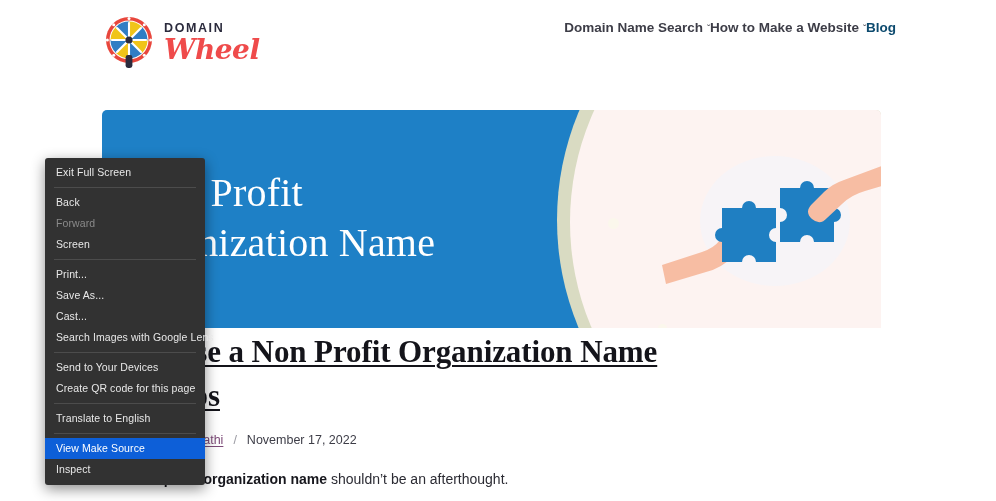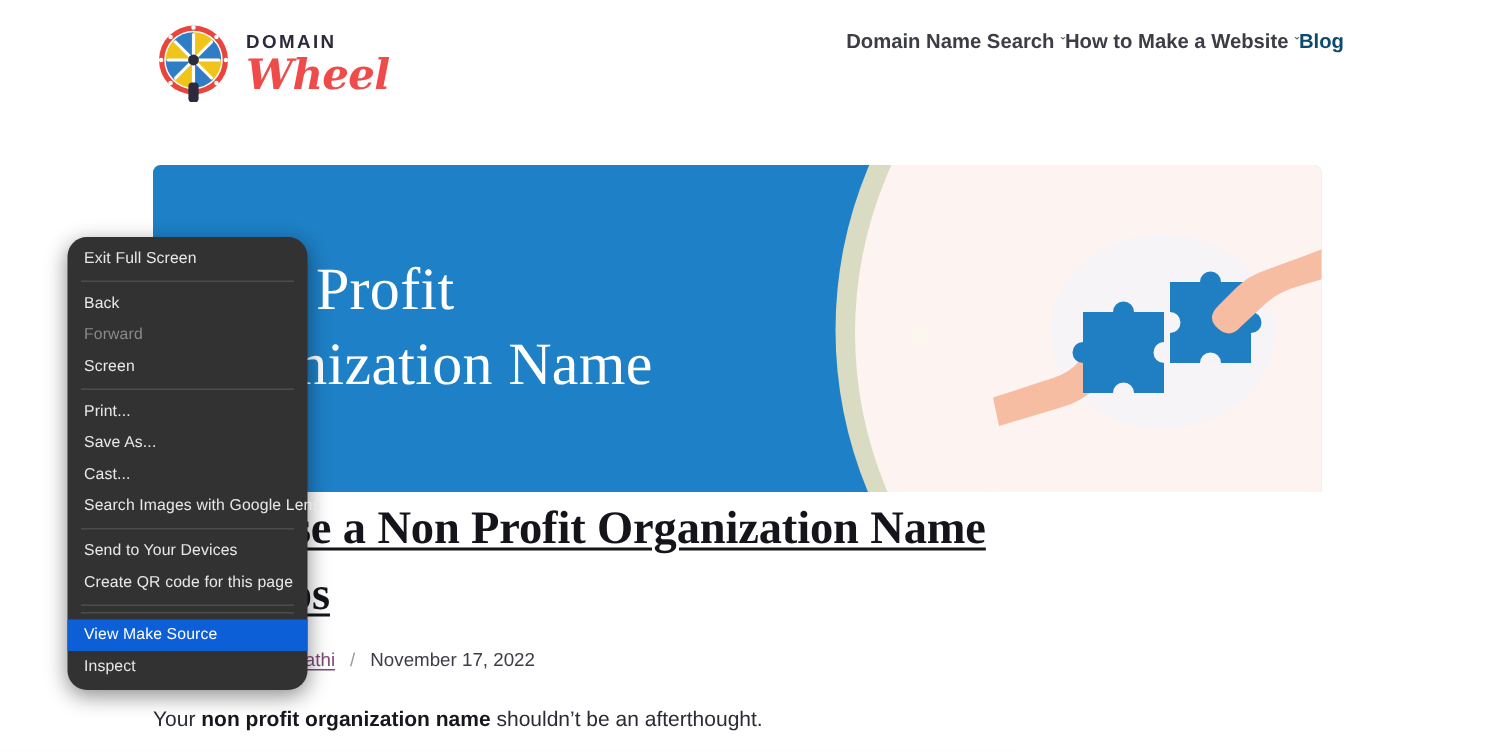--- a/index.html
+++ b/index.html
@@ -239,21 +239,21 @@
   }
   .post-lead b { font-weight: bold; color: #17171d; }
 
   
   .ctx-menu {
     position: absolute;
     left: 45px;
     top: 158px;
     width: 160px;
     background: #323232;
-    border-radius: 13px;
+    border-radius: 3px;
     box-shadow: 0 4px 14px rgba(0,0,0,0.45);
     padding: 4px 0 5px 0;
     font-size: 10.5px;
     color: #e8e8e8;
     z-index: 60;
     user-select: none;
   }
   .ctx-item {
     padding: 3px 11px 3px 11px;
     line-height: 15px;
@@ -393,17 +393,18 @@
   <div class="ctx-item">Print...</div>
   <div class="ctx-item">Save As...</div>
   <div class="ctx-item">Cast...</div>
   <div class="ctx-item">Search Images with Google Lens</div>
   <div class="ctx-sep"></div>
 
   <div class="ctx-item">Send to Your Devices</div>
   <div class="ctx-item">Create QR code for this page</div>
   <div class="ctx-sep"></div>
 
+  <div class="ctx-item">Translate to English</div>
   <div class="ctx-sep"></div>
 
   <div class="ctx-item highlight">View Make Source</div>
   <div class="ctx-item">Inspect</div>
 </div>
 
 </body></html>

